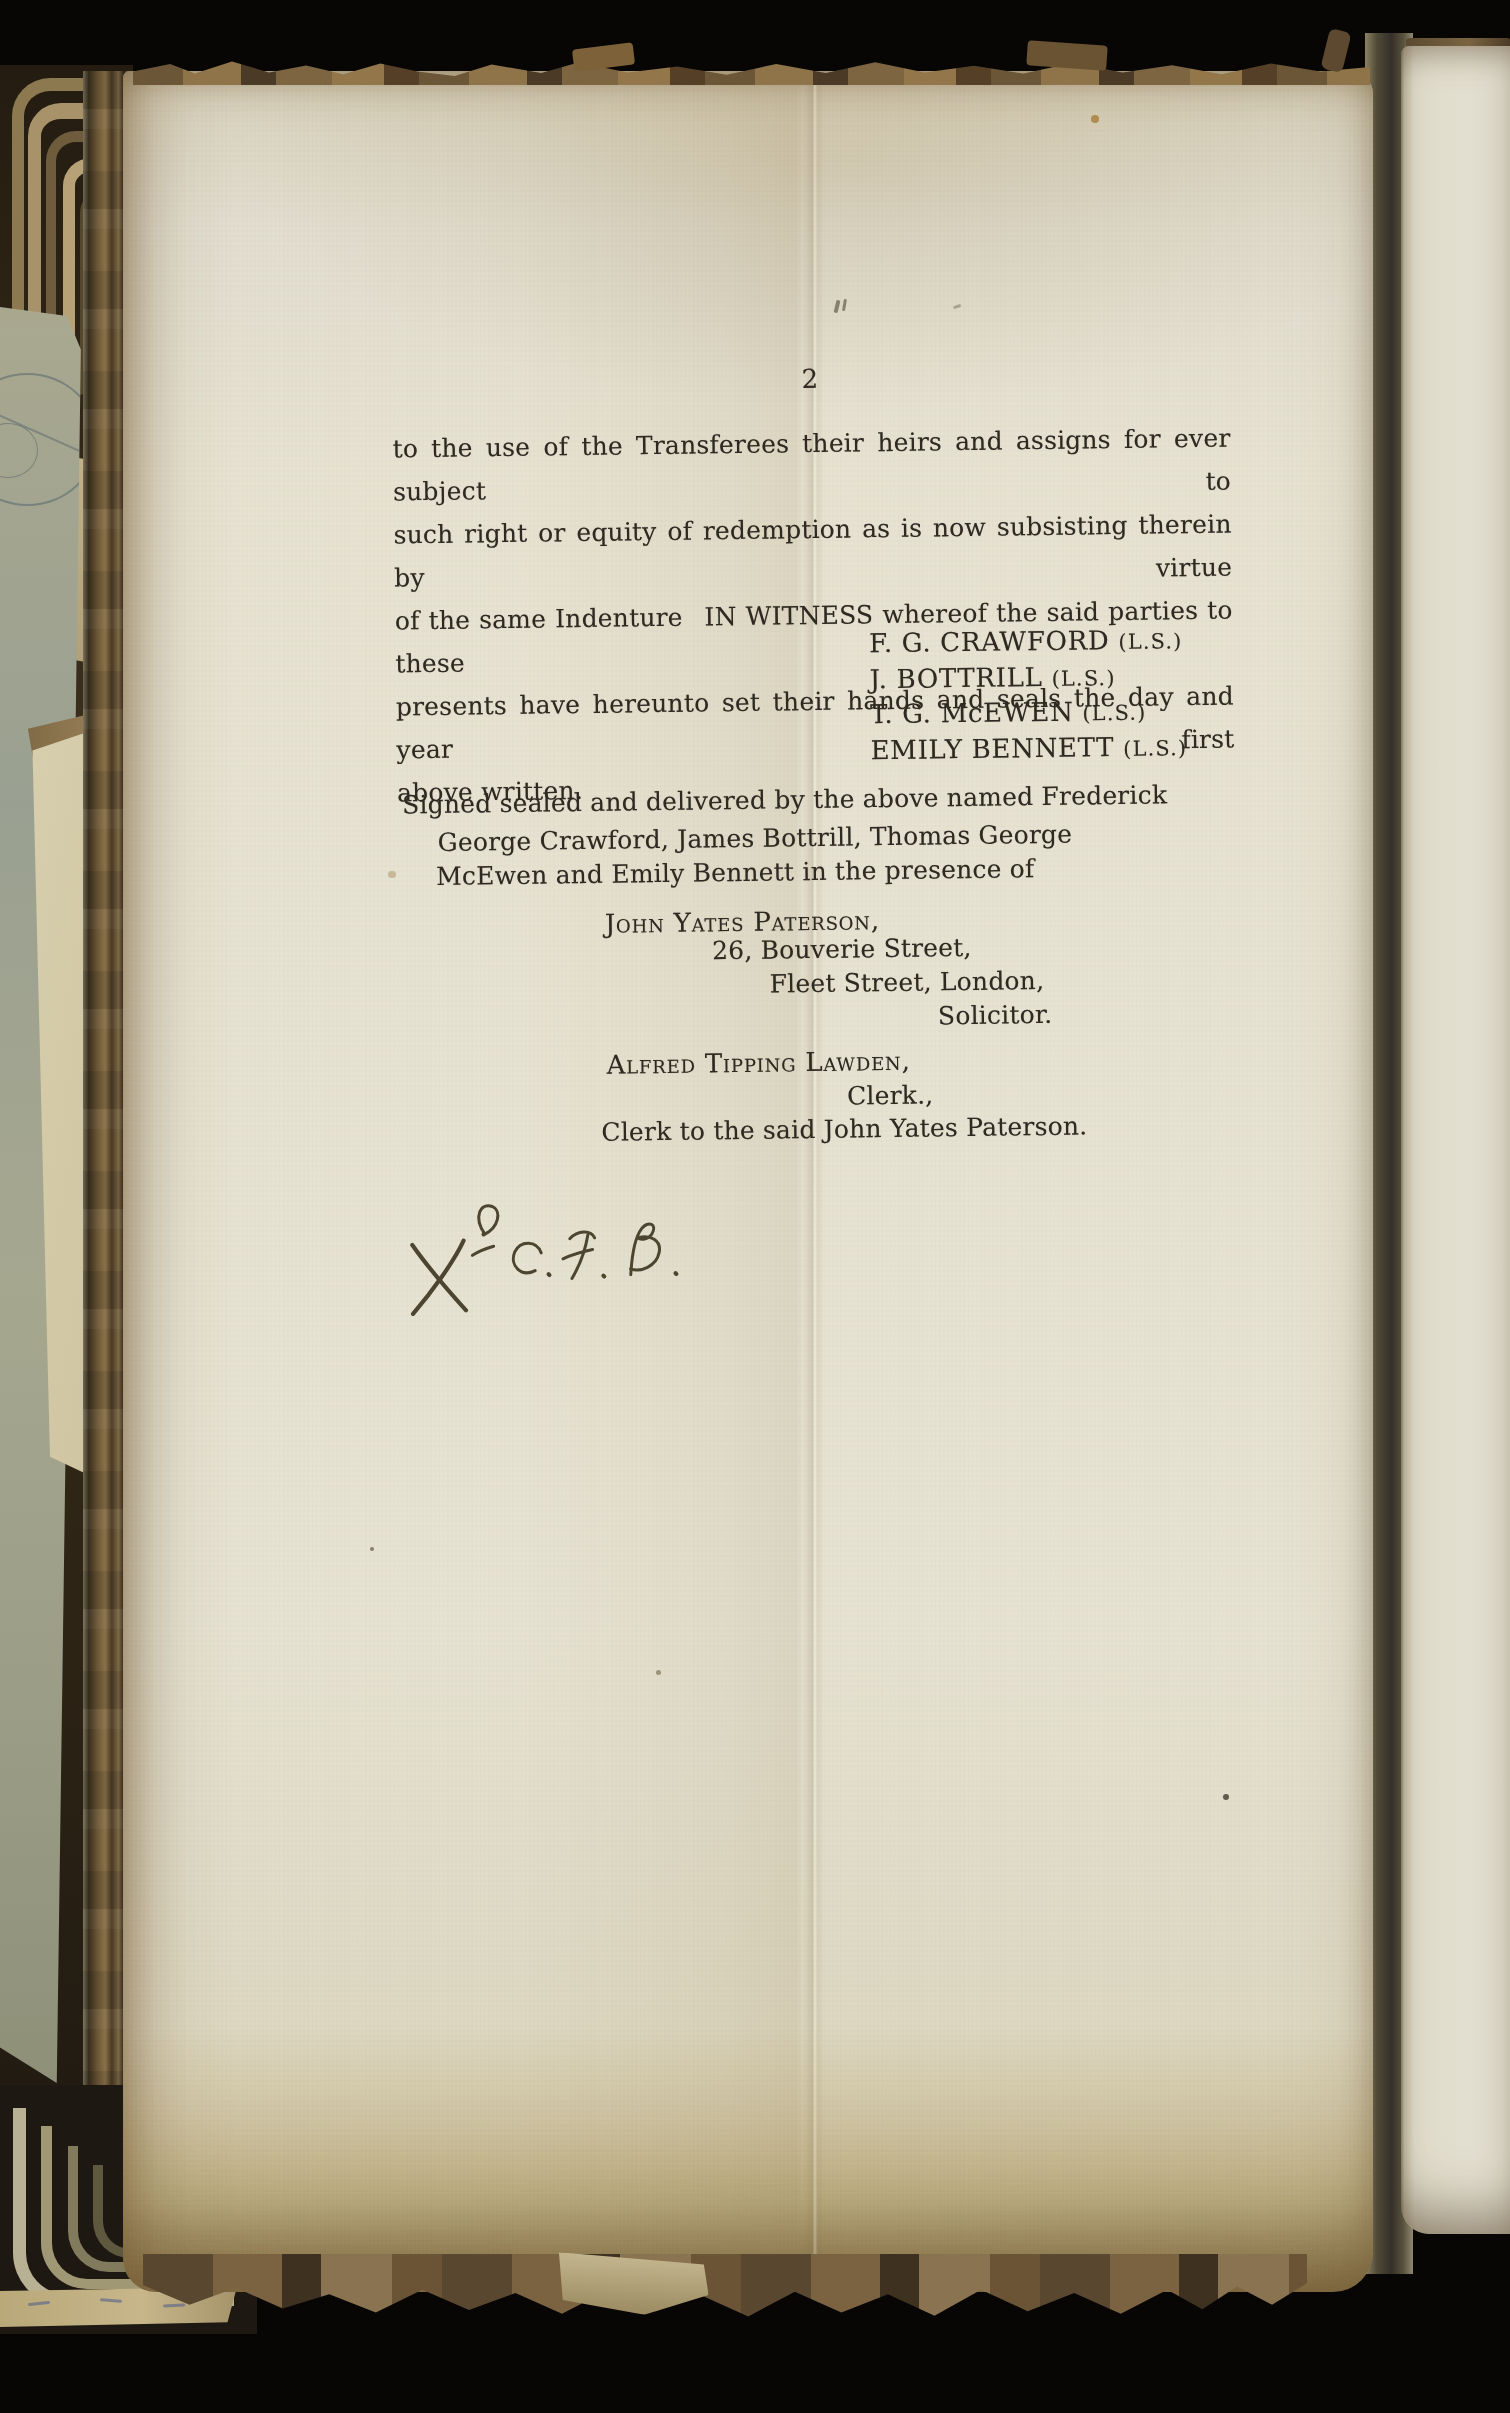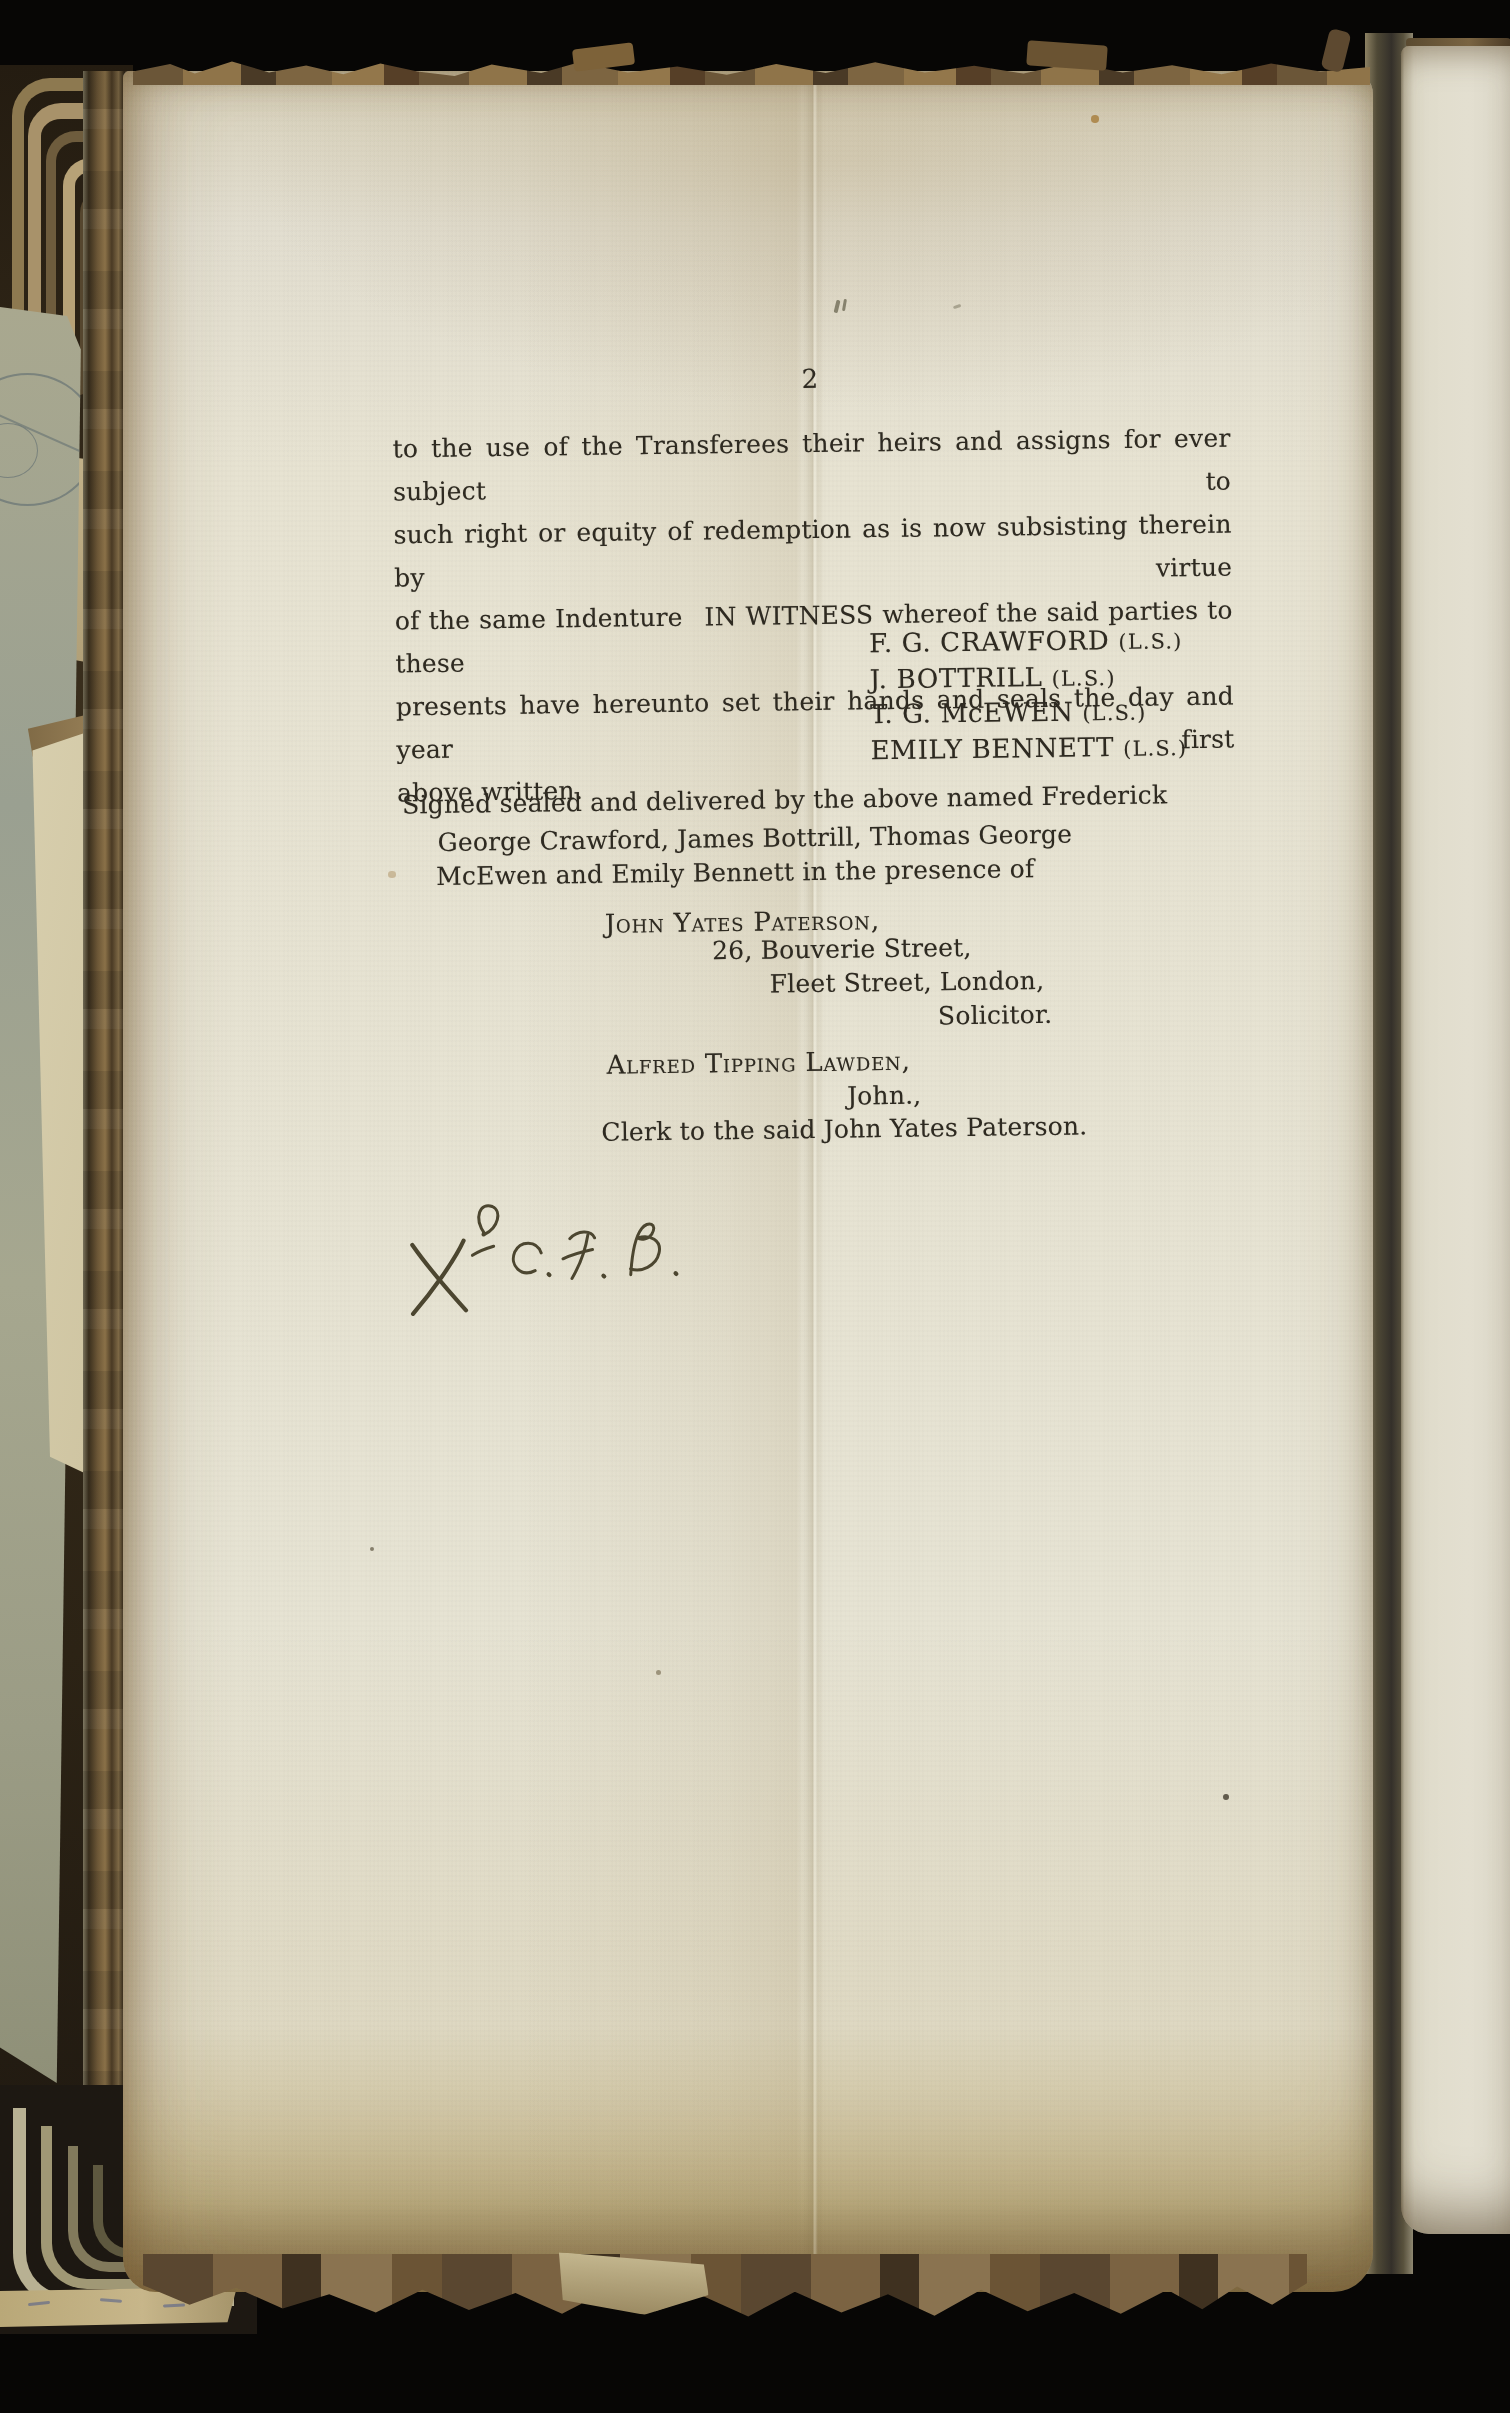--- a/index.html
+++ b/index.html
@@ -202,21 +202,21 @@
     <div class="att" style="left:402px;top:785px;">Signed sealed and delivered by the above named Frederick</div>
     <div class="att" style="left:437px;top:823px;">George Crawford, James Bottrill, Thomas George</div>
     <div class="att" style="left:435px;top:857px;">McEwen and Emily Bennett in the presence of</div>
 
     <div class="att smallcaps" style="left:603px;top:906px;font-size:26px;">John Yates Paterson,</div>
     <div class="att" style="left:710px;top:935px;">26, Bouverie Street,</div>
     <div class="att" style="left:767px;top:969px;">Fleet Street, London,</div>
     <div class="att" style="left:935px;top:1003px;">Solicitor.</div>
 
     <div class="att smallcaps" style="left:603px;top:1047px;font-size:26px;">Alfred Tipping Lawden,</div>
-    <div class="att" style="left:843px;top:1082px;">John.,</div>
+    <div class="att" style="left:843px;top:1082px;">Clerk.,</div>
     <div class="att" style="left:597px;top:1115px;">Clerk to the said John Yates Paterson.</div>
   </div>
 
   <svg class="annotation" viewBox="0 0 360 170" role="img" aria-label="Xd. C.F.B.">
     <path stroke-width="5" d="M30,55 C45,78 70,110 92,136"></path>
     <path stroke-width="5" d="M92,52 C80,76 52,112 28,138"></path>
     <path stroke-width="3.6" d="M118,45 C104,24 114,6 128,12 C140,18 134,38 118,45 C116,47 115,46 116,44"></path>
     <path stroke-width="3.6" d="M102,70 C112,64 120,62 128,60"></path>
     <path stroke-width="3.6" d="M185,70 C180,54 160,54 153,68 C146,84 160,99 177,91"></path>
     <path stroke-width="5" d="M193,96 L194,97"></path>

